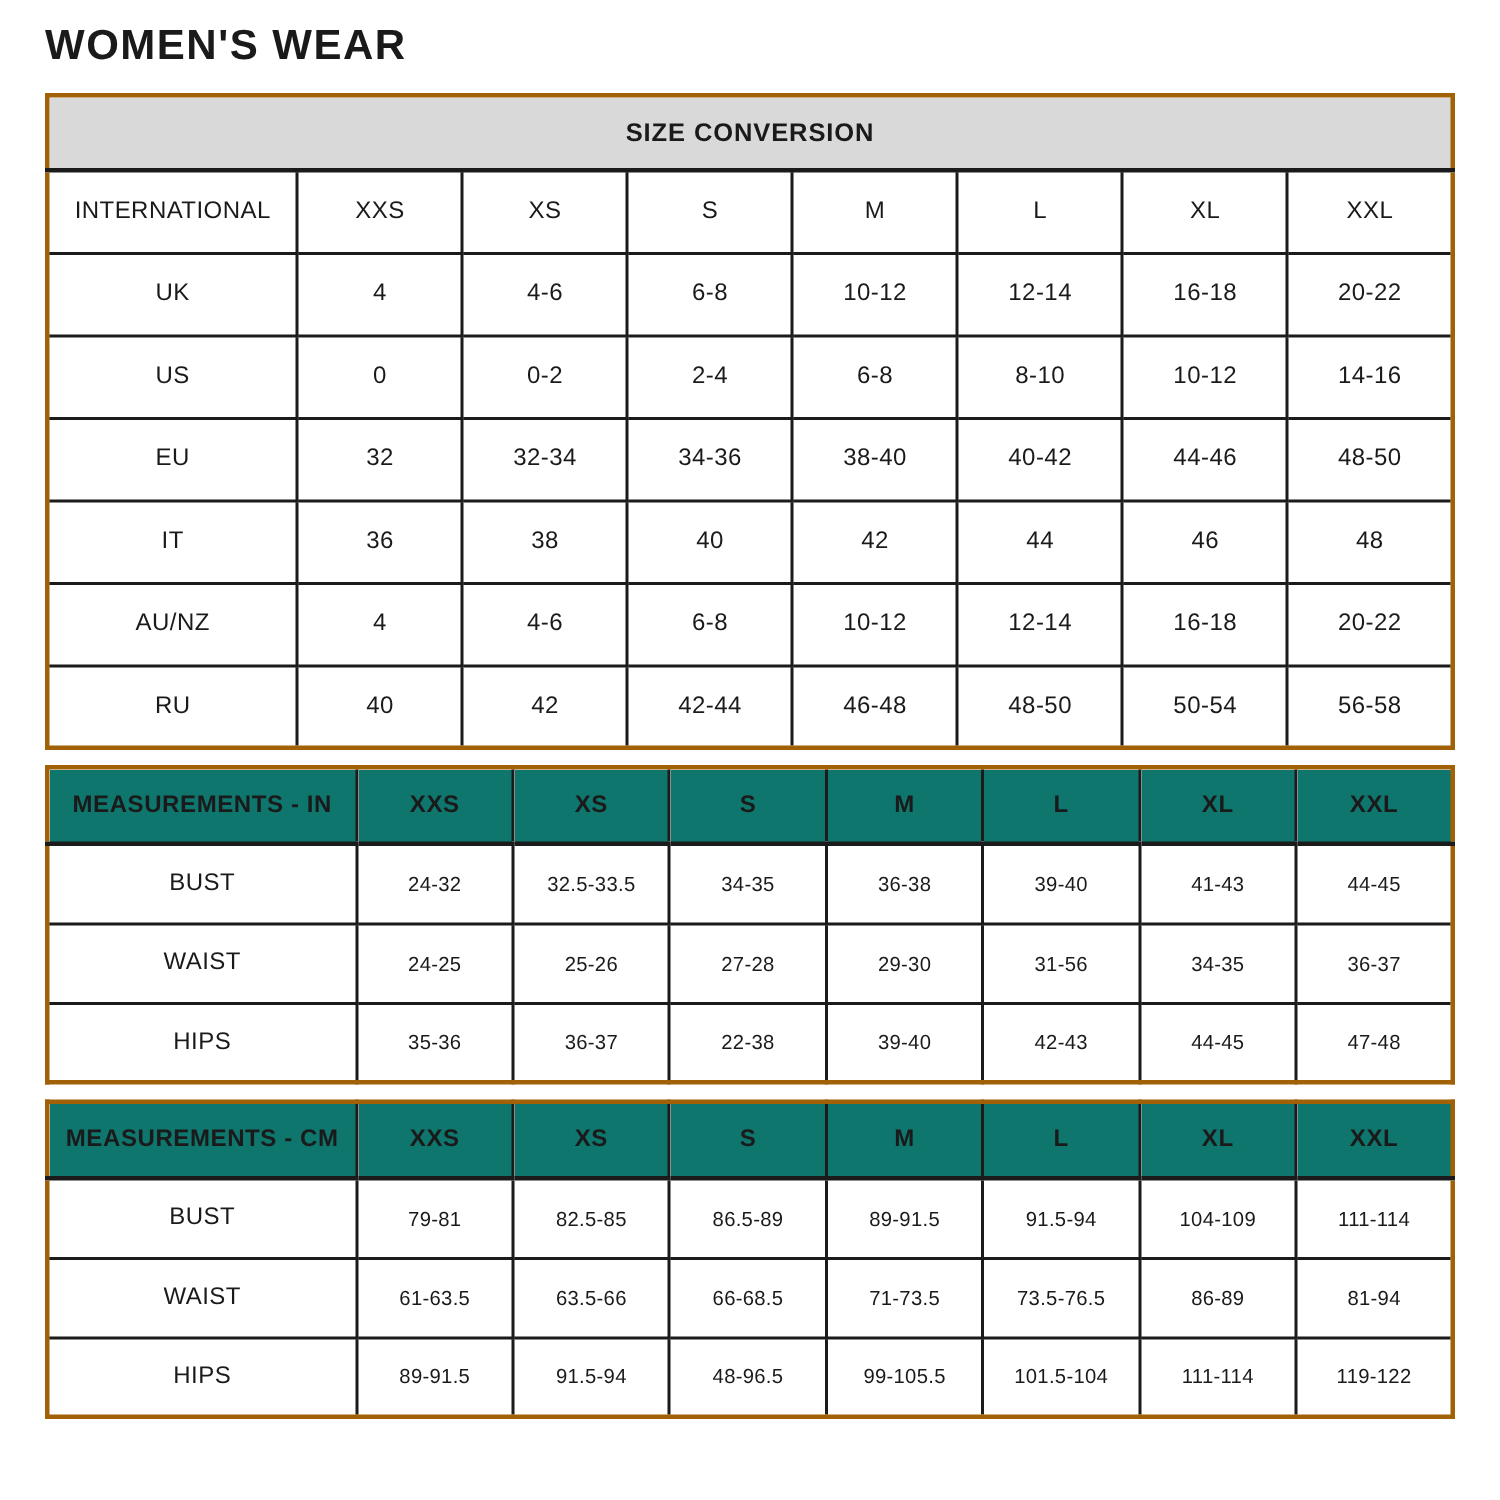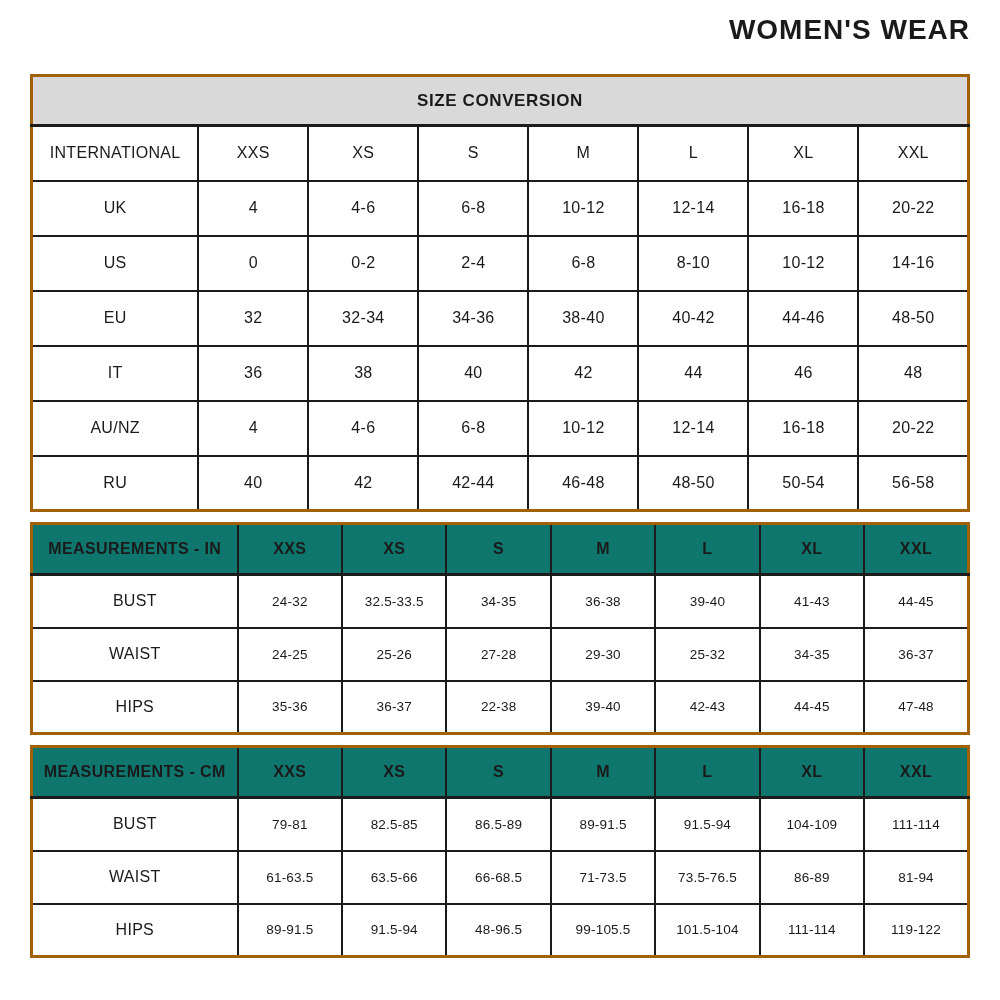--- a/index.html
+++ b/index.html
@@ -7,22 +7,22 @@
     margin: 0;
     background: #ffffff;
     font-family: "Liberation Sans", sans-serif;
     color: #1a1a1a;
   }
   body { width: 1000px; height: 1000px; overflow: hidden; }
   main { padding: 10px 30px 0 30px; }
 
   h1 {
     margin: 0;
-    padding: 4px 0 28px 0;
-    text-align: right;
+    padding: 4px 0 16px 0;
+    text-align: left;
     font-size: 28px;
     font-weight: 700;
     letter-spacing: 1px;
   }
 
   table {
     width: 100%;
     border-collapse: collapse;
     table-layout: fixed;
     border: 3px solid #a16207;
@@ -192,21 +192,21 @@
           <td>39-40</td>
           <td>41-43</td>
           <td>44-45</td>
         </tr>
         <tr>
           <td class="label">WAIST</td>
           <td>24-25</td>
           <td>25-26</td>
           <td>27-28</td>
           <td>29-30</td>
-          <td>25-32</td>
+          <td>31-56</td>
           <td>34-35</td>
           <td>36-37</td>
         </tr>
         <tr>
           <td class="label">HIPS</td>
           <td>35-36</td>
           <td>36-37</td>
           <td>22-38</td>
           <td>39-40</td>
           <td>42-43</td>

